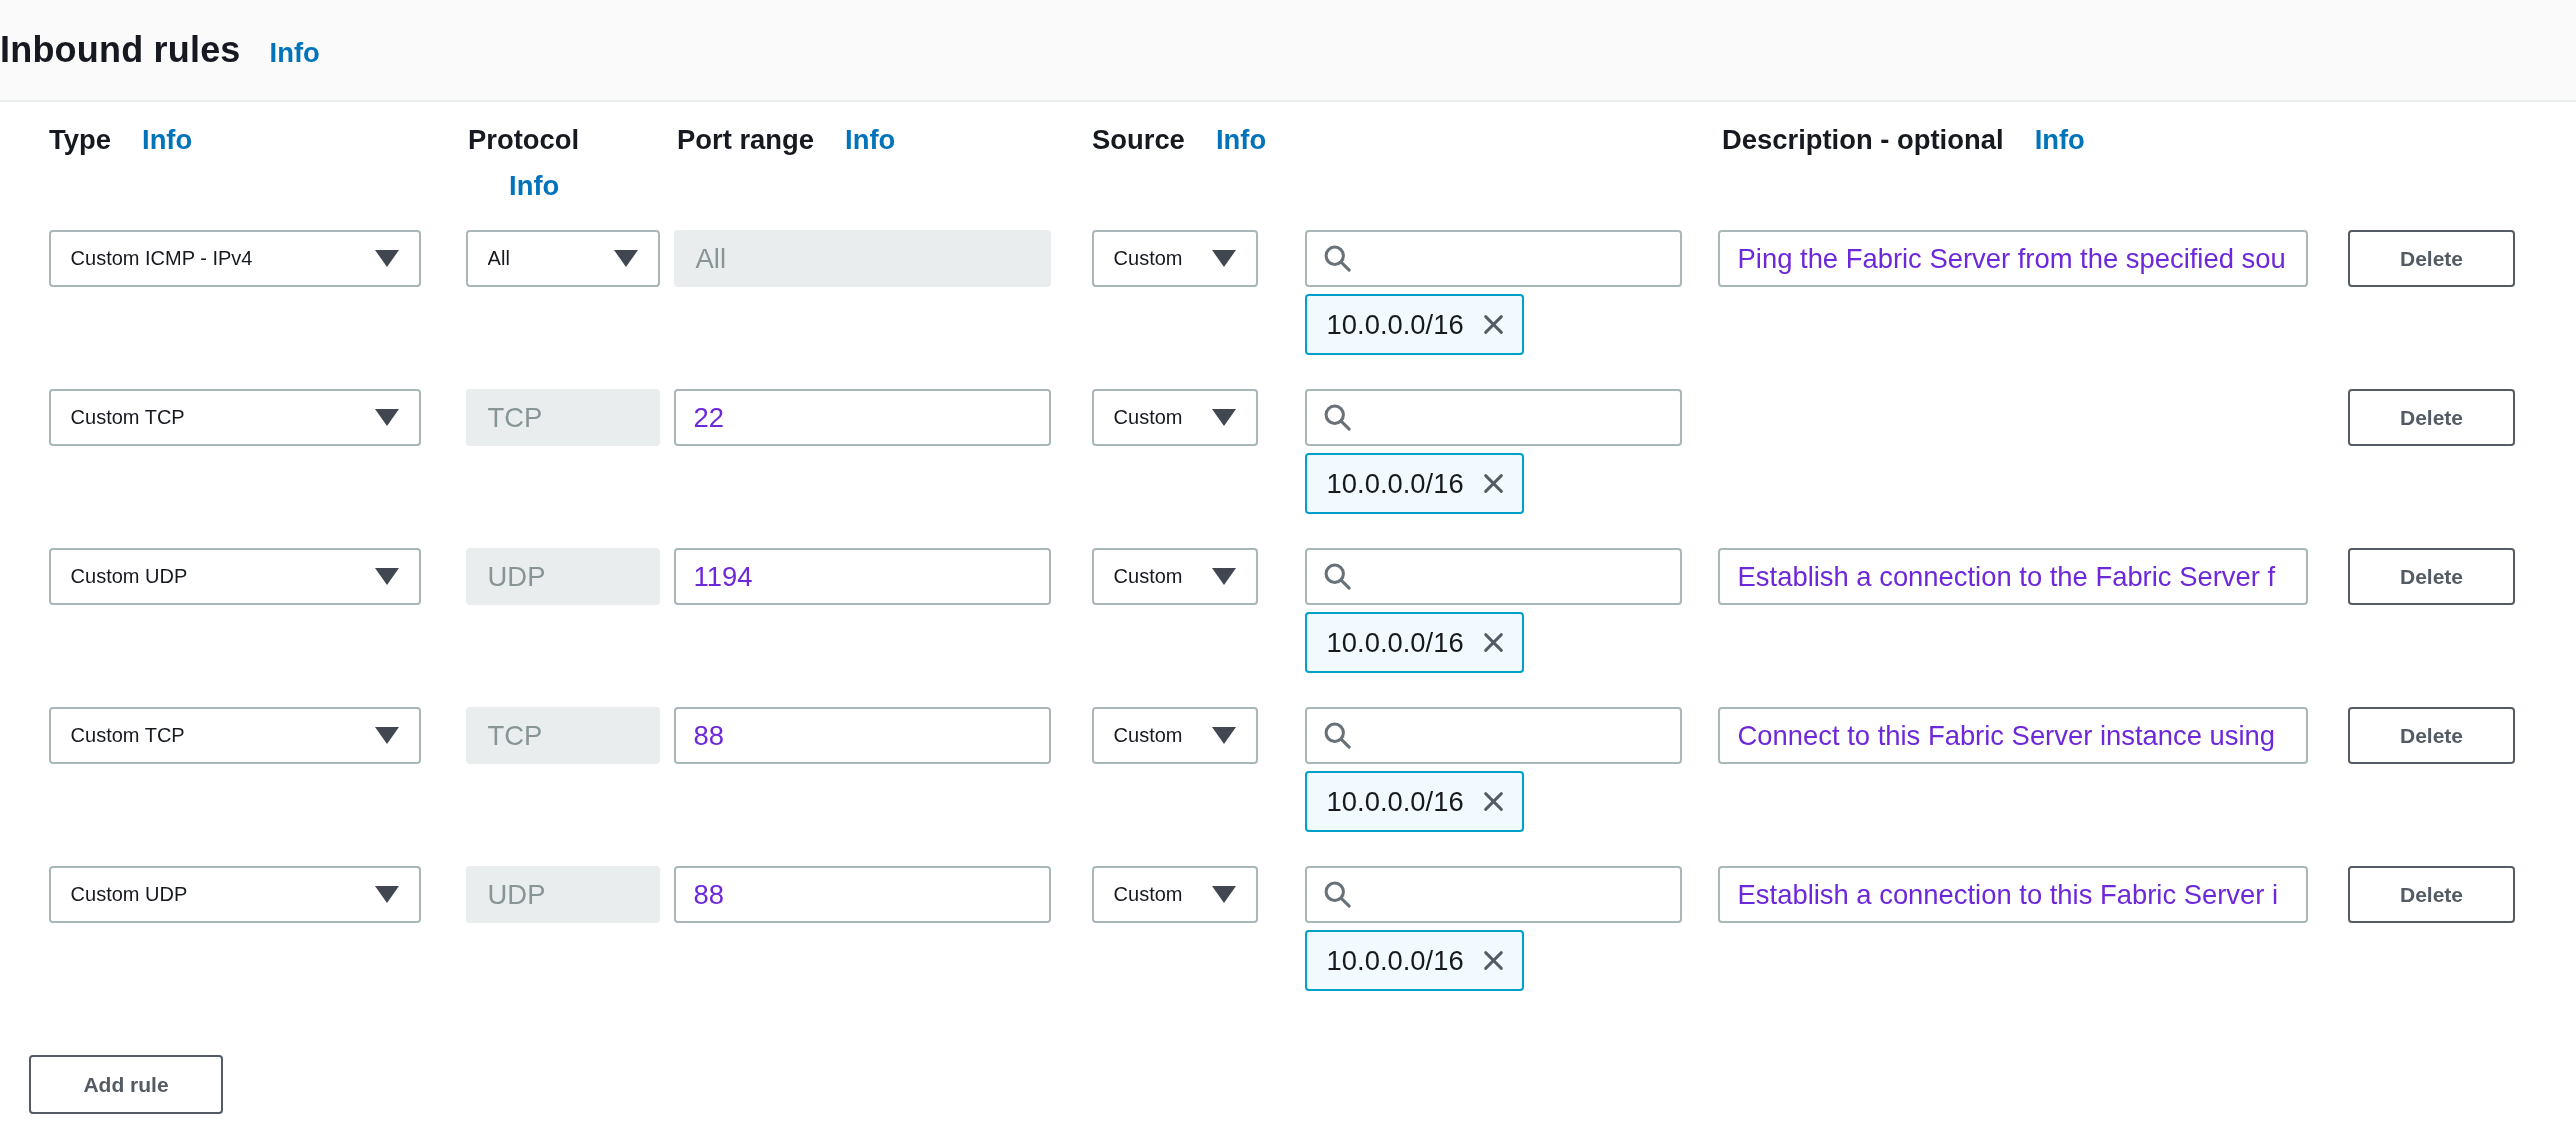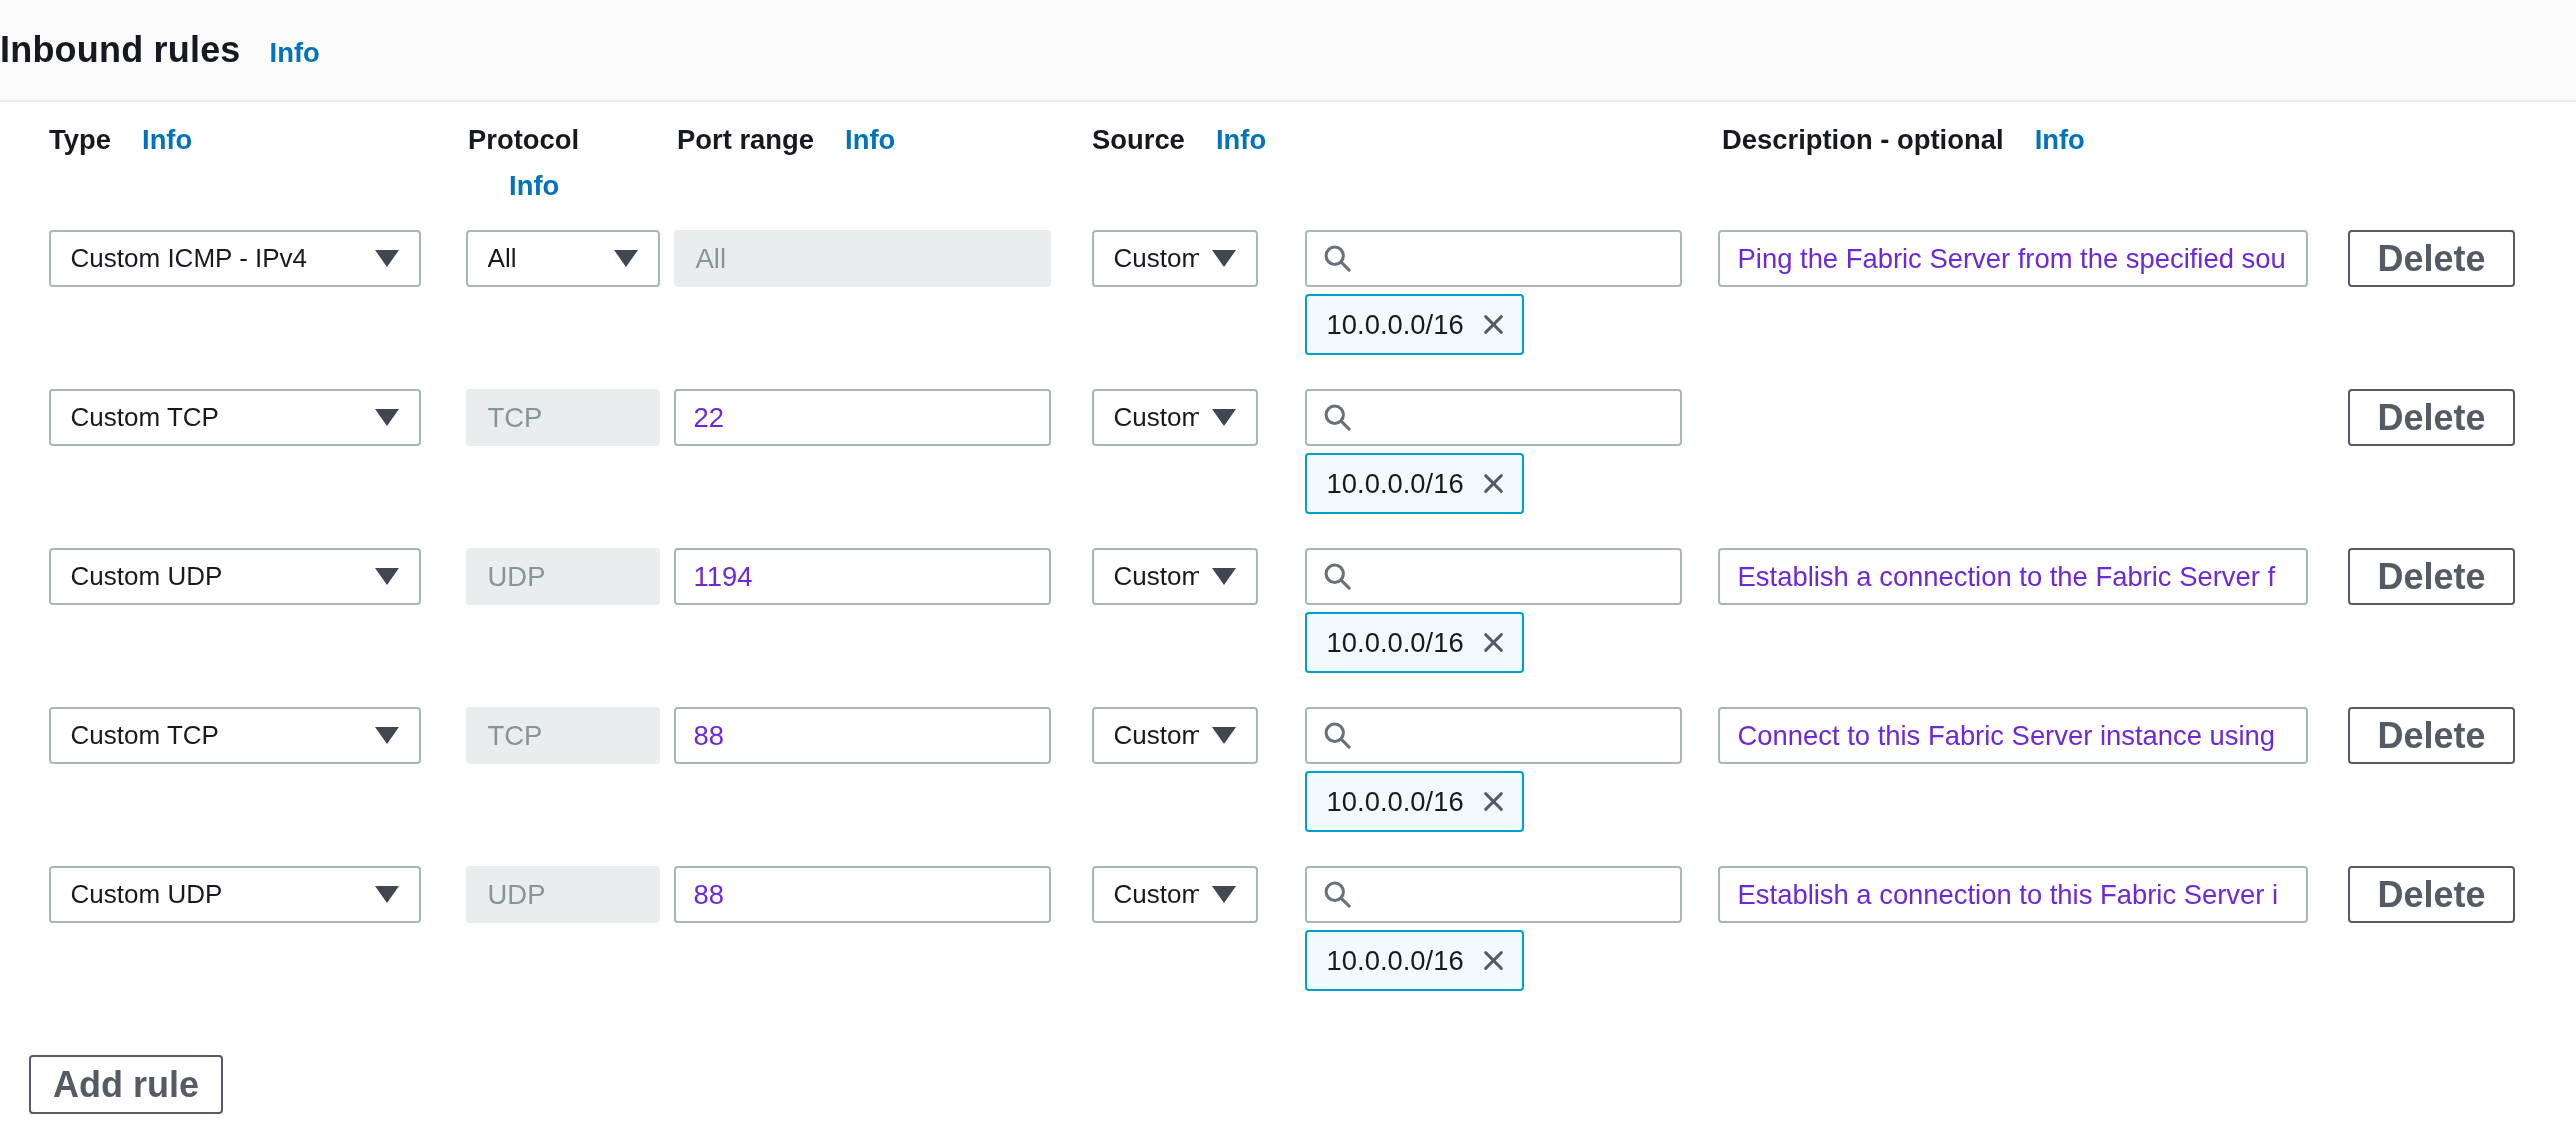--- a/index.html
+++ b/index.html
@@ -38,21 +38,21 @@
   .f-proto  { left: 466px;  width: 194px; }
   .f-port   { left: 674px;  width: 377px; }
   .f-srcsel { left: 1092px; width: 166px; }
   .f-search { left: 1305px; width: 377px; }
   .f-desc   { left: 1718px; width: 590px; }
   .f-delete { left: 2348px; width: 167px; }
 
   .select {
     background: #ffffff; border: 2px solid #aab7b8; border-radius: 3.9px;
     display: flex; align-items: center; justify-content: space-between;
-    padding: 0 19.6px; font-size: 26px; color: #16191f; cursor: pointer;
+    padding: 0 19.6px; font-size: 20px; color: #16191f; cursor: pointer;
   }
   .select .val { white-space: nowrap; overflow: hidden; }
   .caret {
     width: 0; height: 0; flex: none; margin-left: 13.7px;
     border-left: 12.7px solid transparent; border-right: 12.7px solid transparent;
     border-top: 17.6px solid #414750;
   }
 
   .disabled-box {
     background: #eaeded; border: 2px solid #eaeded; border-radius: 3.9px;
@@ -66,21 +66,21 @@
     font-size: 27.4px; color: #6d28d9; padding: 0 17.6px;
     font-family: inherit; outline: none; white-space: nowrap; overflow: hidden;
   }
 
   .search-wrap { position: relative; }
   .search-wrap .text-input { padding-left: 63px; }
   .search-icon { position: absolute; left: 15.7px; top: 11.8px; pointer-events: none; }
 
   .btn {
     background: #ffffff; border: 2px solid #545b64; border-radius: 3.9px;
-    color: #545b64; font-weight: 700; font-size: 36px; font-family: inherit;
+    color: #545b64; font-weight: 700; font-size: 21px; font-family: inherit;
     cursor: pointer; display: flex; align-items: center; justify-content: center;
   }
   .f-delete.btn { height: 57px; }
 
   .tag {
     position: absolute; left: 1305px; top: 64px; height: 61px;
     background: #f1faff; border: 2px solid #00a1c9; border-radius: 3.9px;
     display: inline-flex; align-items: center; padding: 0 13.7px 0 19.6px;
     font-size: 27.4px; color: #16191f; white-space: nowrap;
   }

